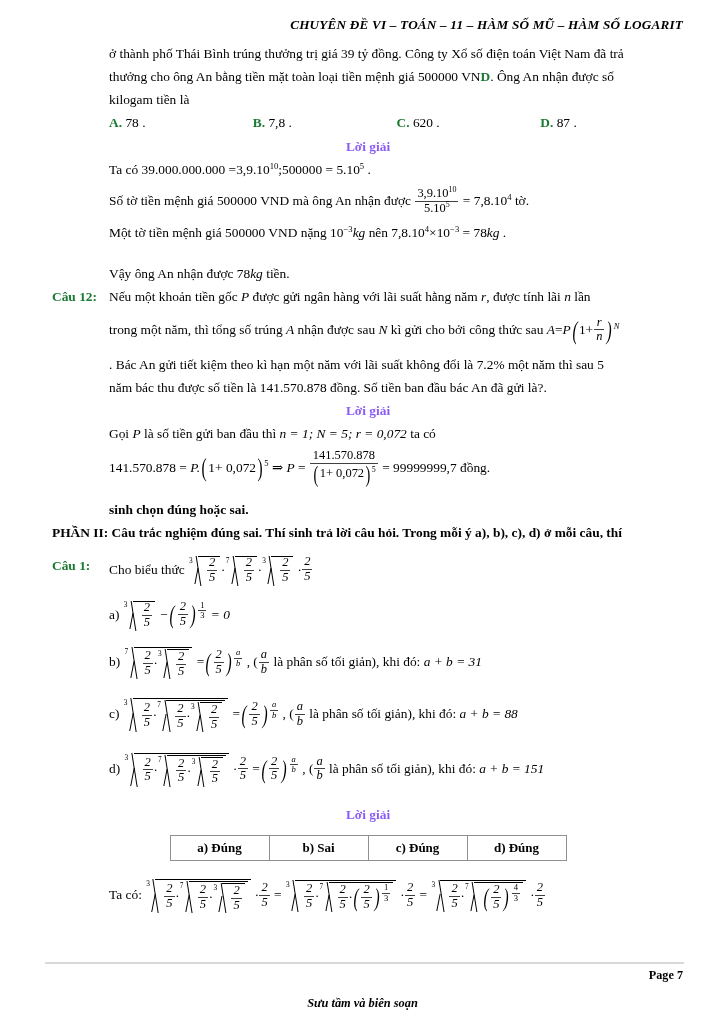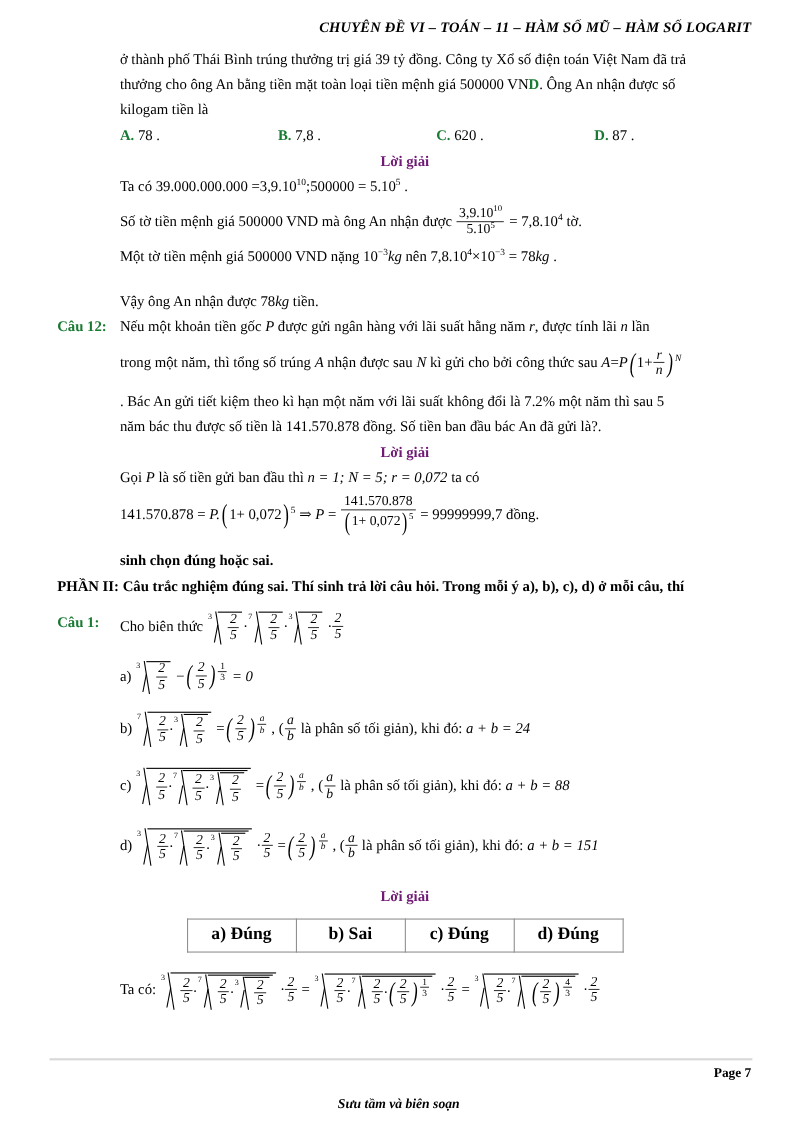--- a/index.html
+++ b/index.html
@@ -64,21 +64,21 @@
     left: 0;
     top: 0;
     color: #1a7a33;
     font-weight: bold;
     white-space: nowrap;
   }
   .green-b { color: #1a7a33; font-weight: bold; }
 
   .loigiai {
     text-align: center;
-    color: #701a75;
+    color: #8b5cf6;
     font-weight: bold;
     margin: 1px 0 2px 0;
   }
 
   
   .opts {
     display: flex;
     margin: 1px 0 3px 57px;
     width: 575px;
   }
@@ -167,21 +167,21 @@
     vertical-align: middle;
     transform: scaleX(0.62);
     line-height: 0.9;
   }
   .paren > .inner { display: inline-block; vertical-align: middle; }
 
   
   .ans-table {
     border-collapse: collapse;
     margin: 9px auto 0 auto;
-    font-size: 16px;
+    font-size: 13px;
   }
   .ans-table td {
     border: 1px solid #909090;
     padding: 2px 0;
     text-align: center;
     font-weight: bold;
     width: 98px;
     height: 19px;
   }
 
@@ -355,21 +355,21 @@
     </div>
 
     <div class="hang" style="margin-top:14px;font-weight:bold;padding-left:0;">
       <div class="para indent">sinh chọn đúng hoặc sai.</div>
       <div class="para">PHẦN II: Câu trắc nghiệm đúng sai. Thí sinh trả lời câu hỏi. Trong mỗi ý a), b), c), d) ở mỗi câu, thí</div>
     </div>
 
     <div class="hang" style="margin-top:12px;">
       <span class="tag">Câu 1:</span>
       <div class="para">
-        <span>Cho biên thức</span>
+        <span>Cho biểu thức</span>
         <span class="m" style="white-space:nowrap;">
           <span class="rad">
             <span class="idx">3</span>
             <span class="sign"></span>
             <span class="body"><span class="frac"><span class="num">2</span><span class="den">5</span></span></span>
           </span><span>·</span><span class="rad">
             <span class="idx">7</span>
             <span class="sign"></span>
             <span class="body"><span class="frac"><span class="num">2</span><span class="den">5</span></span></span>
           </span><span>·</span><span class="rad">
@@ -400,21 +400,21 @@
       <span class="m" style="white-space:nowrap;">
         <span class="rad">
           <span class="idx">7</span>
           <span class="sign"></span>
           <span class="body"><span class="frac"><span class="num">2</span><span class="den">5</span></span><span>·</span><span class="rad"><span class="idx">3</span><span class="sign"></span><span class="body"><span class="frac"><span class="num">2</span><span class="den">5</span></span></span></span></span>
         </span>
         <span class="mu">=</span><span class="paren"><span class="pl">(</span><span class="inner"><span class="frac"><span class="num">2</span><span class="den">5</span></span></span><span class="pr">)</span></span><sup class="e"><span class="frac" style="font-size:1em;font-style:italic"><span class="num">a</span><span class="den">b</span></span></sup>
       </span>
       <span class="mu">, (</span><span class="frac m"><span class="num">a</span><span class="den">b</span></span>
       <span>là phân số tối giản), khi đó:</span>
-      <span class="m">a + b = 24</span>
+      <span class="m">a + b = 31</span>
     </div>
 
     <div class="para indent" style="margin-top:19px;">
       <span>c)</span>
       <span class="m" style="white-space:nowrap;">
         <span class="rad">
           <span class="idx">3</span>
           <span class="sign"></span>
           <span class="body"><span class="frac"><span class="num">2</span><span class="den">5</span></span><span>·</span><span class="rad"><span class="idx">7</span><span class="sign"></span><span class="body"><span class="frac"><span class="num">2</span><span class="den">5</span></span><span>·</span><span class="rad"><span class="idx">3</span><span class="sign"></span><span class="body"><span class="frac"><span class="num">2</span><span class="den">5</span></span></span></span></span></span></span>
         </span>

